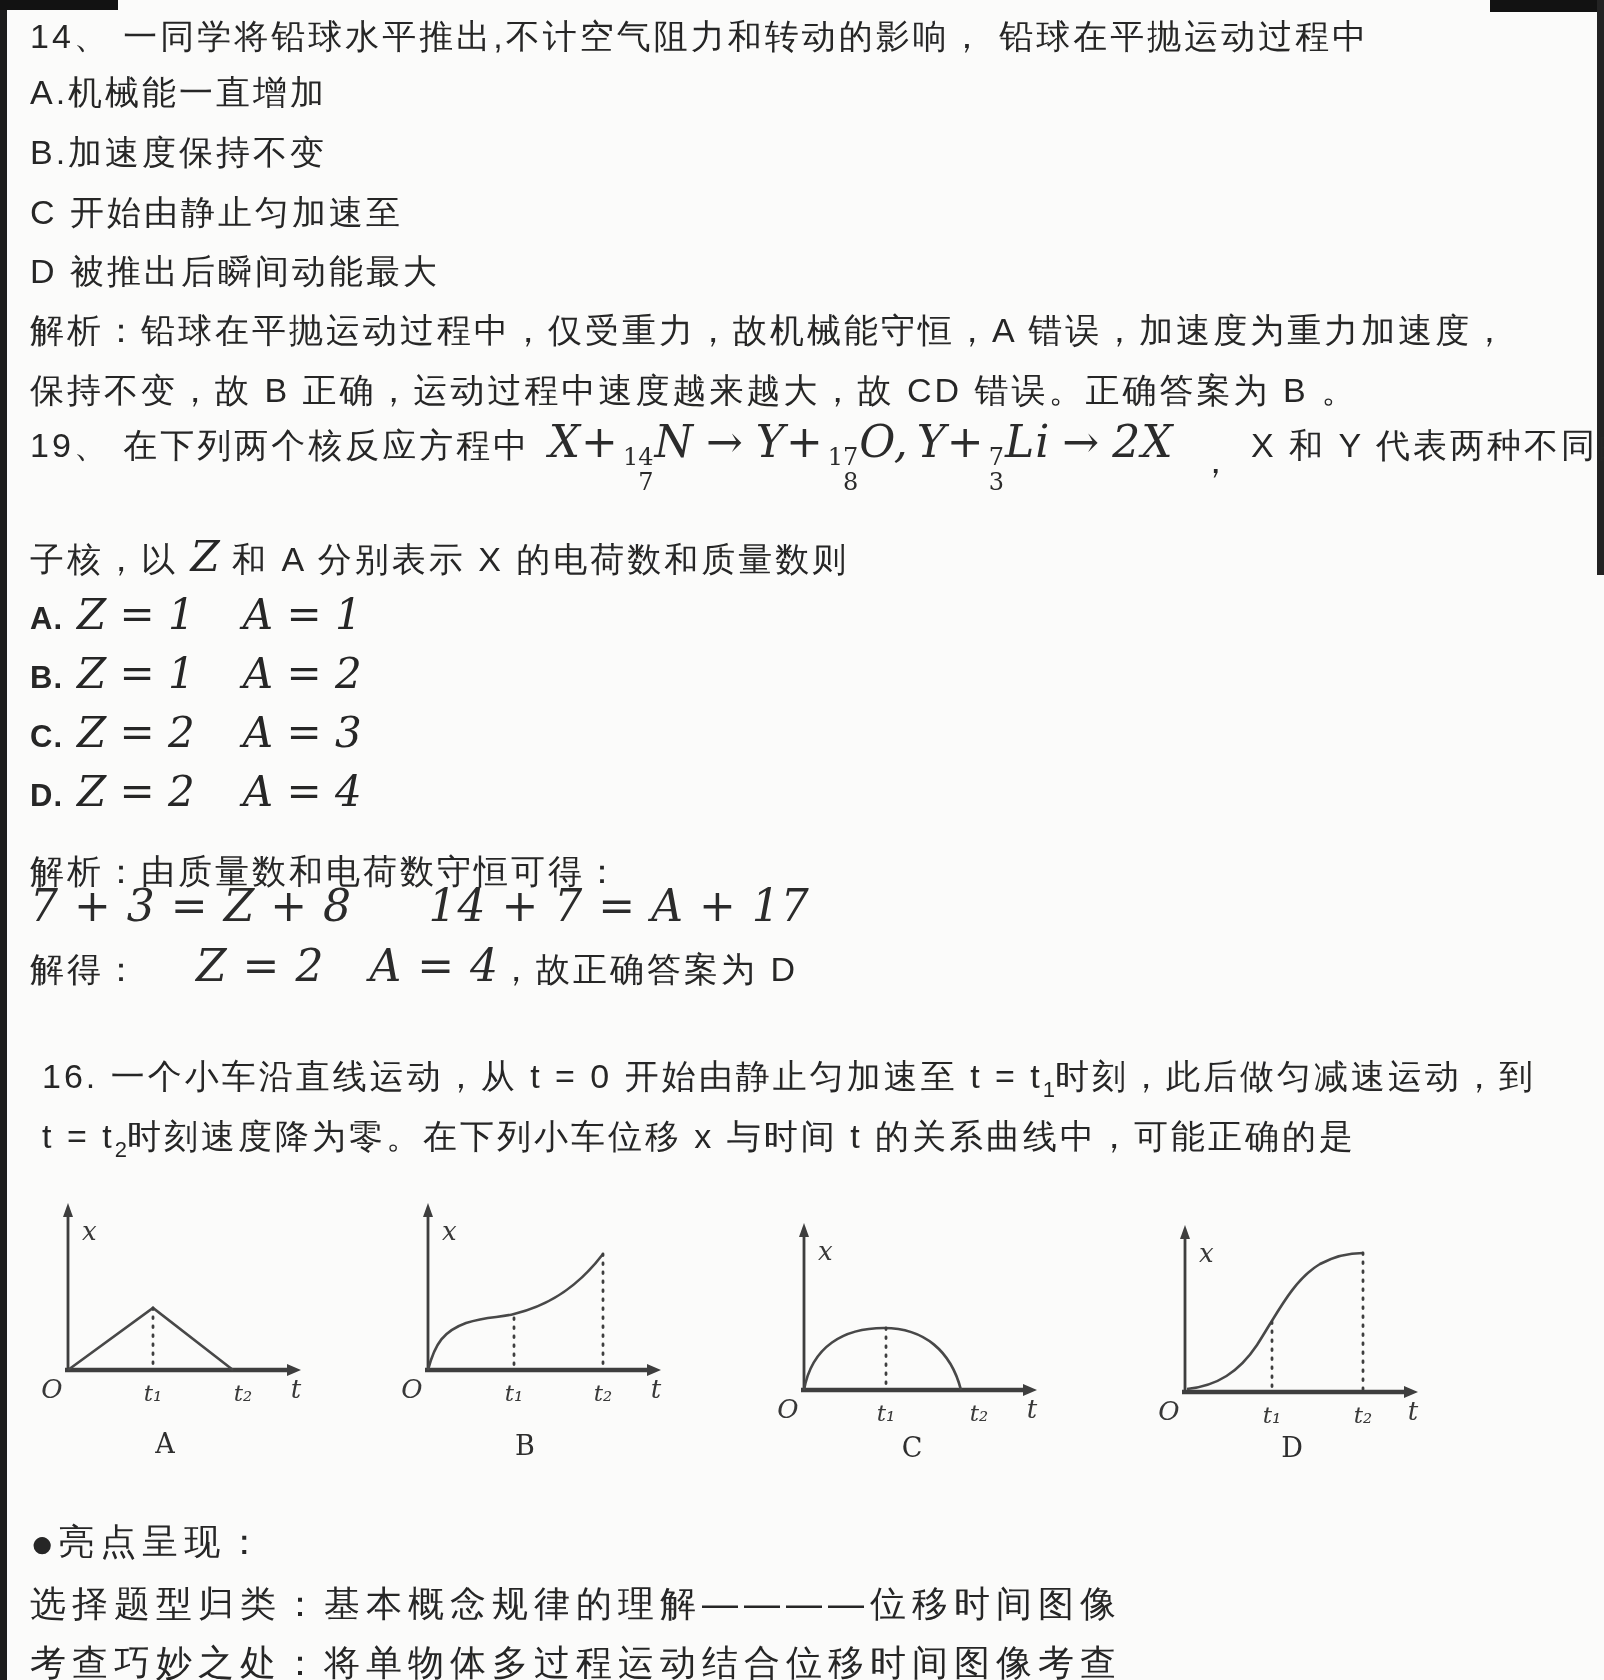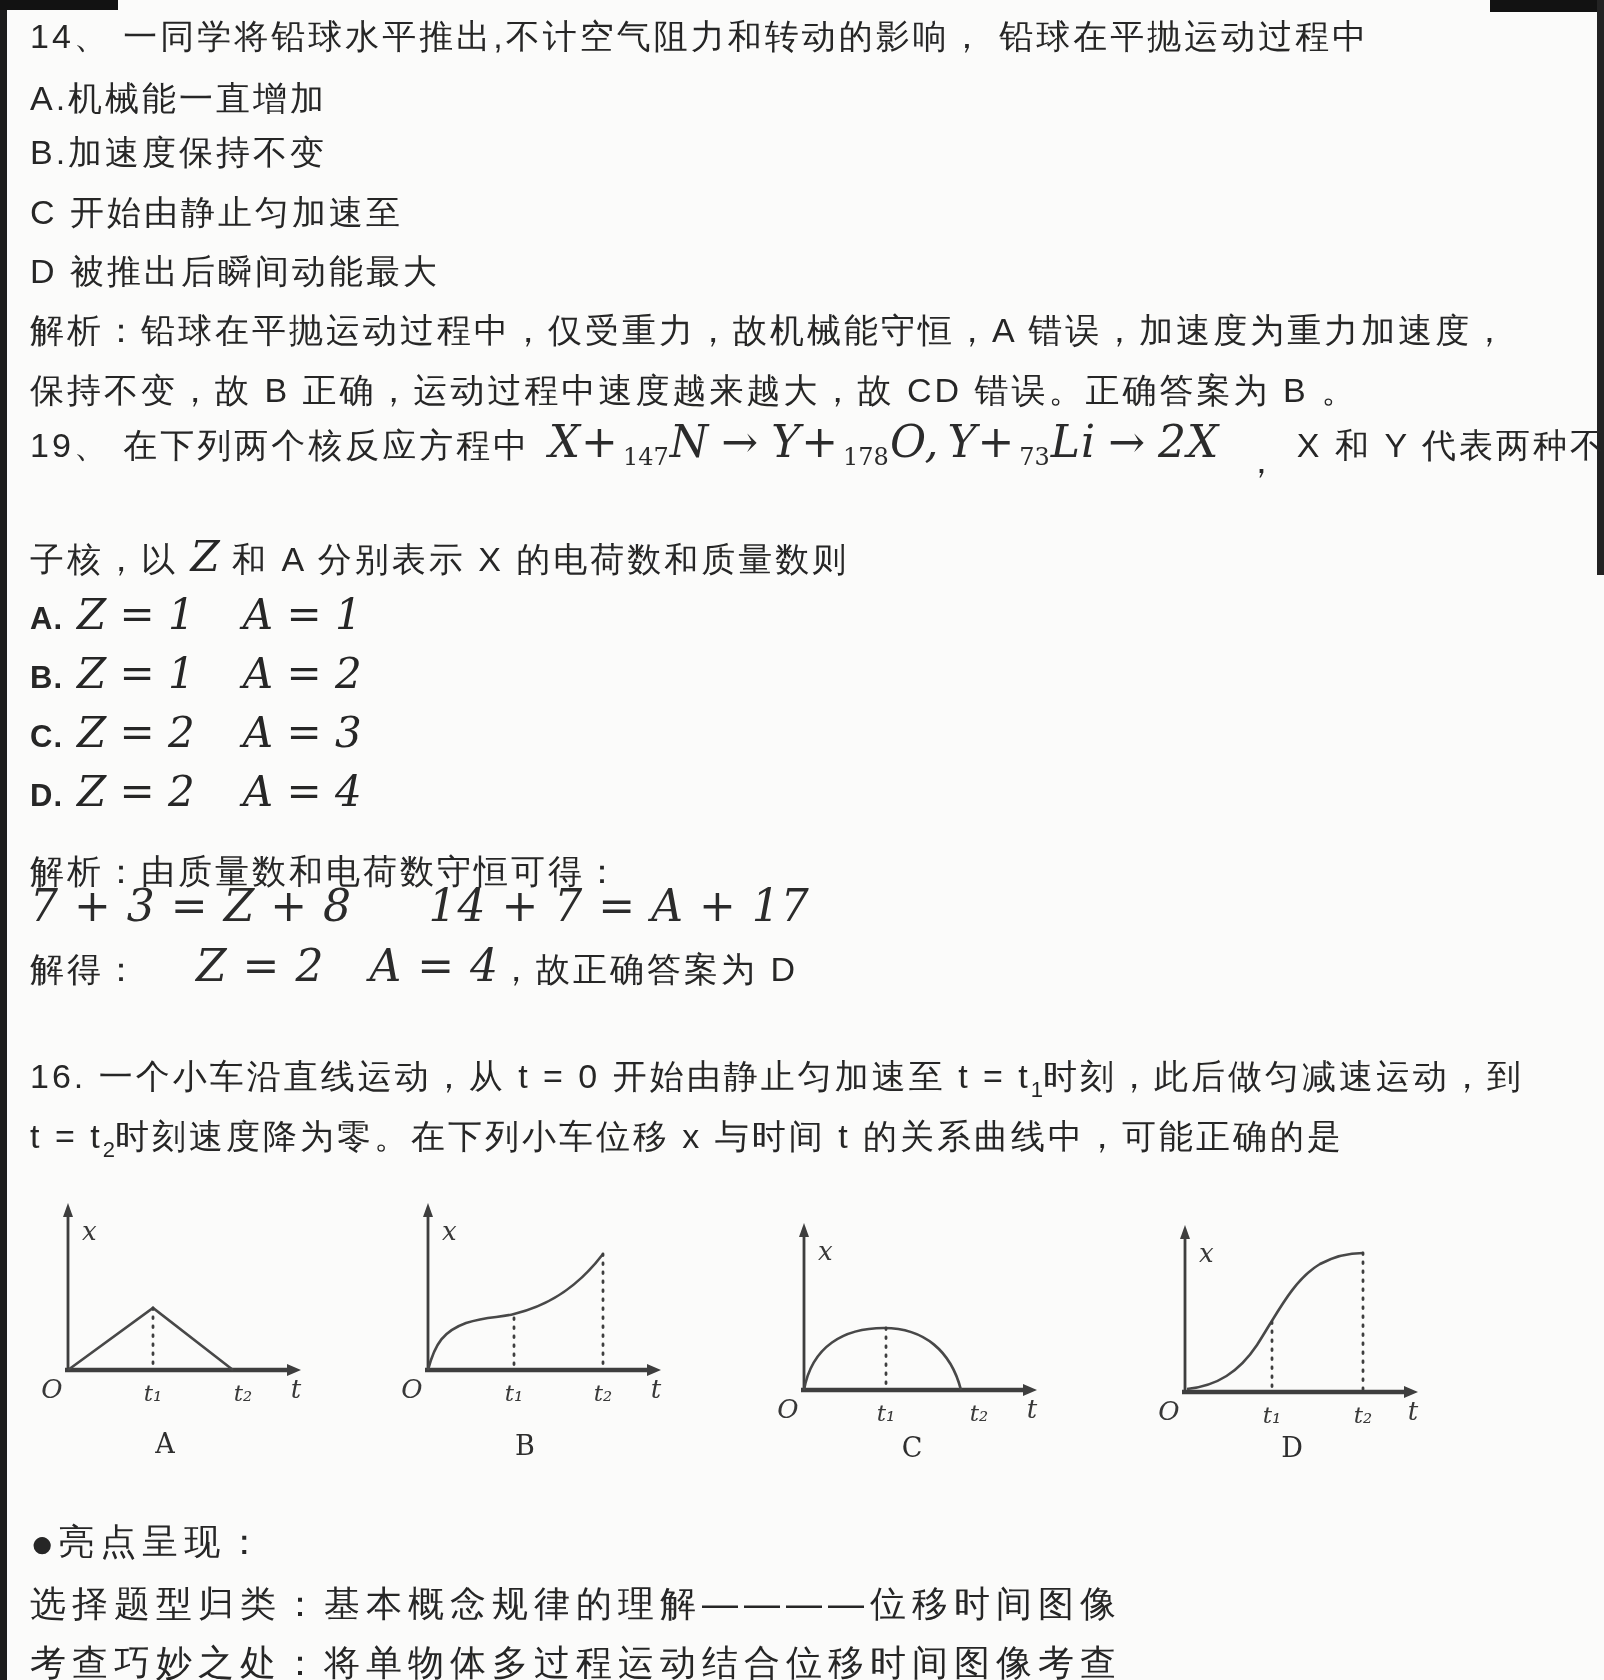--- a/index.html
+++ b/index.html
@@ -6,31 +6,31 @@
   body{
     width:1604px;height:1680px;
     background:#fbfbfa;
     position:relative;
     overflow:hidden;
     font-family:"Liberation Sans","DejaVu Sans",sans-serif;
     color:#262626;
   }
   .line{position:absolute;left:30px;white-space:nowrap;}
   .cjk{font-size:34px;letter-spacing:3px;}
-  .cjk-b{font-size:34px;letter-spacing:3px;font-weight:500;}
+  .cjk-b{font-size:34px;letter-spacing:3px;font-weight:500;margin-left:12px;}
   .cjk-lg{font-size:36px;letter-spacing:6px;text-align:right;}
   .math{
     font-family:"DejaVu Serif","Liberation Serif",serif;
     font-style:italic;font-size:44px;letter-spacing:1px;color:#2b2b2b;
   }
   .opt-label{font-size:31px;font-weight:600;margin-right:14px;letter-spacing:1px;}
   .opt-math{font-family:"DejaVu Serif","Liberation Serif",serif;font-style:italic;font-size:42px;}
   .opt-gap{margin-left:48px;}
   .nuc{
-    display:inline-flex;flex-direction:row;align-items:flex-end;
+    display:inline-flex;flex-direction:column;align-items:flex-end;
     vertical-align:-0.34em;font-size:24px;line-height:1.02;
     font-style:normal;margin:0 1px 0 4px;letter-spacing:0;
   }
   .nuc span{display:block;}
   .arrow{font-style:normal;margin:0 12px;}
   .low-comma{position:relative;top:0.48em;font-size:34px;margin:0 14px 0 10px;letter-spacing:0;}
   .tsub{font-size:22px;vertical-align:-9px;letter-spacing:0;}
   .eq2{margin-left:72px;}
   .mgap{margin-left:55px;}
   .mgap2{margin-left:45px;}
@@ -56,21 +56,21 @@
 <body>
 
 <div class="edge edge-left"></div>
 <div class="edge edge-top-left"></div>
 <div class="edge edge-top-right"></div>
 <div class="edge edge-right"></div>
 
 <main>
 
   <div class="line cjk" style="top:14px">14、 一同学将铅球水平推出,不计空气阻力和转动的影响， 铅球在平抛运动过程中</div>
-  <div class="line cjk" style="top:76px">A.机械能一直增加</div>
+  <div class="line cjk" style="top:70px">A.机械能一直增加</div>
   <div class="line cjk" style="top:130px">B.加速度保持不变</div>
   <div class="line cjk" style="top:190px">C 开始由静止匀加速至</div>
   <div class="line cjk" style="top:249px">D 被推出后瞬间动能最大</div>
   <div class="line cjk" style="top:308px">解析：铅球在平抛运动过程中，仅受重力，故机械能守恒，A 错误，加速度为重力加速度，</div>
   <div class="line cjk" style="top:368px">保持不变，故 B 正确，运动过程中速度越来越大，故 CD 错误。正确答案为 B 。</div>
 
   <div class="line" style="top:416px">
     <span class="cjk">19、 在下列两个核反应方程中</span>
     <span class="math" style="margin-left:14px">
       <span>X+</span><span class="nuc">

